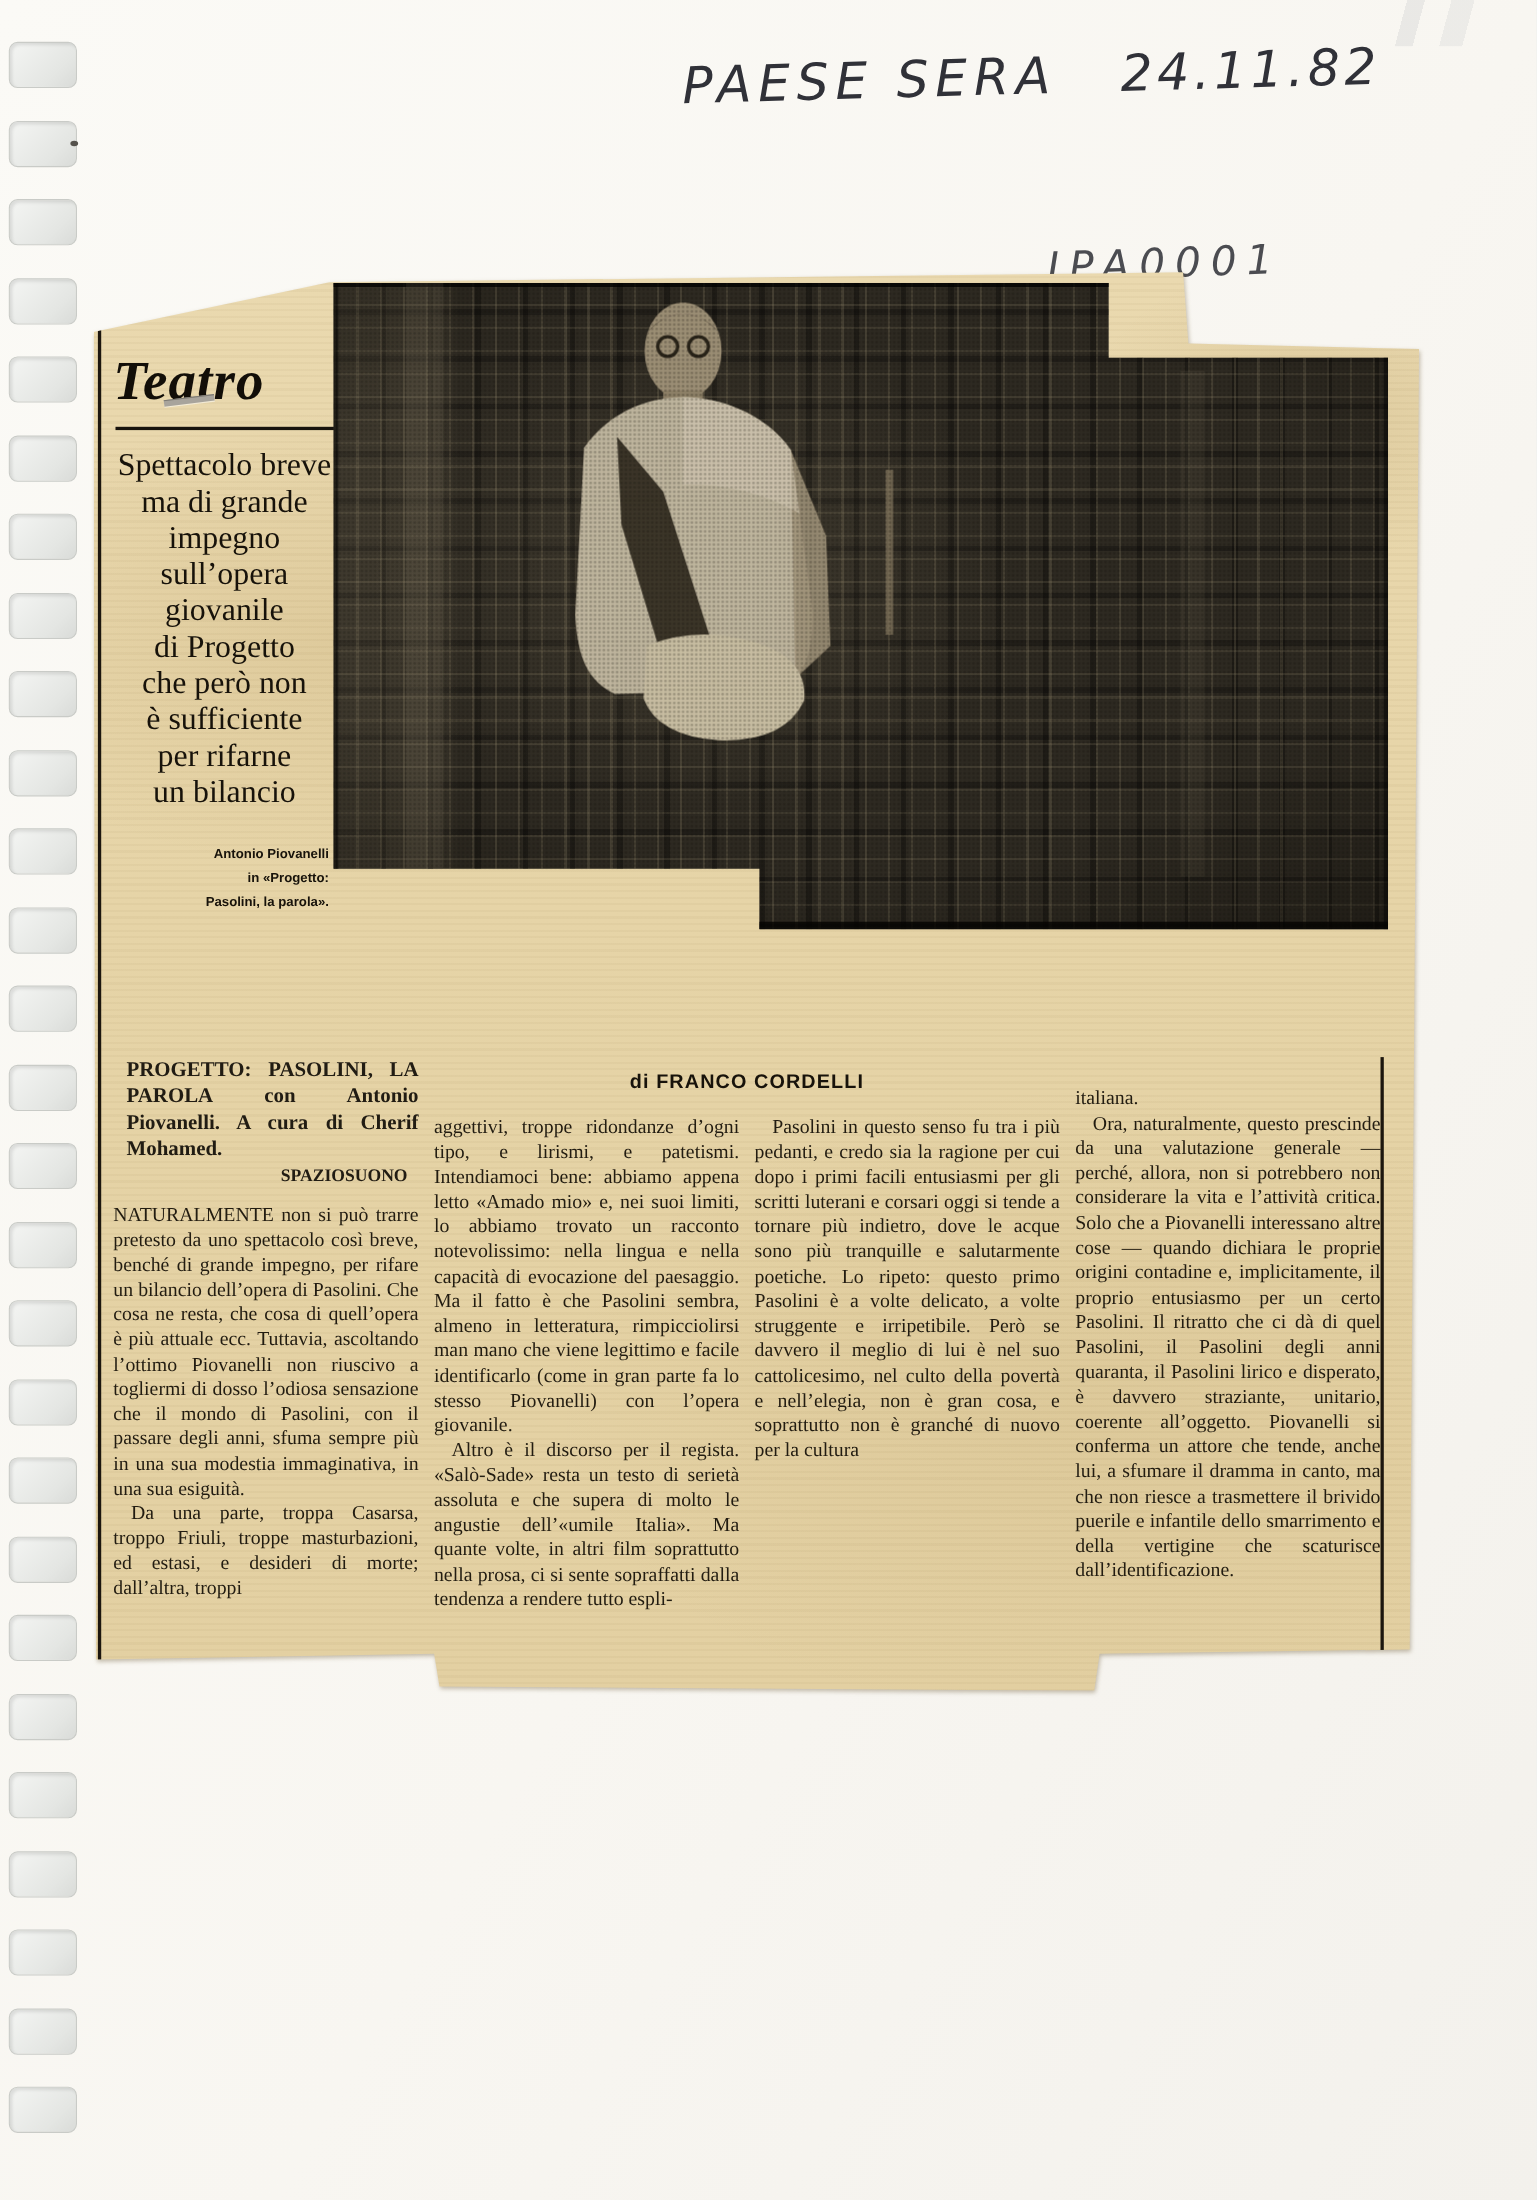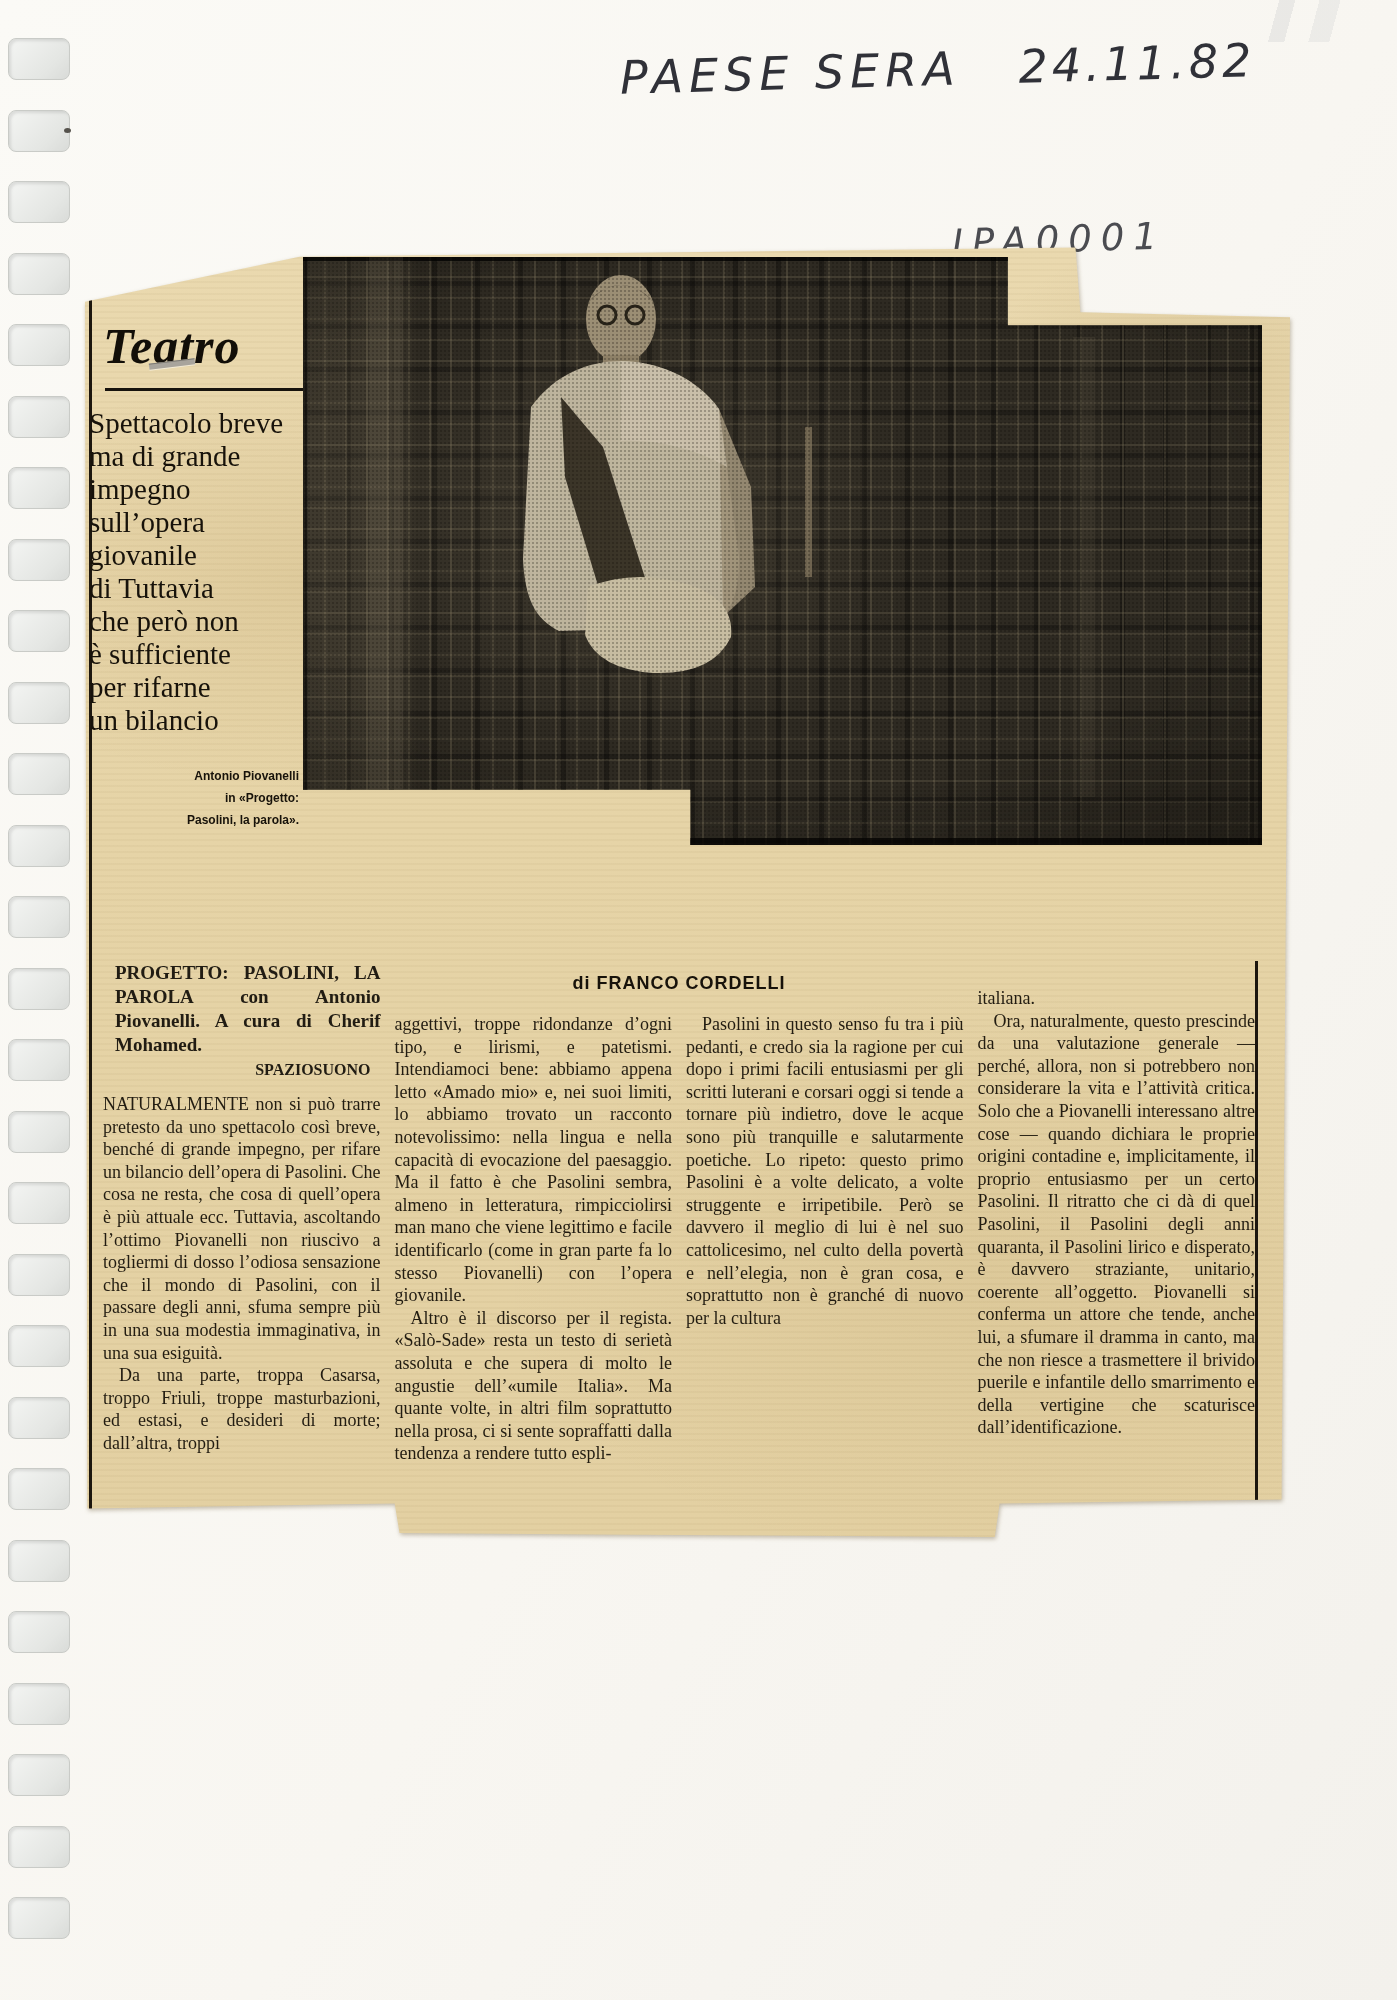--- a/index.html
+++ b/index.html
@@ -35,21 +35,21 @@
         clip-path:polygon(0% 4.4%,17.8% 0.9%,82.2% 0.2%,82.6% 5.2%,100% 5.6%,
                   99.3% 97.1%,75.9% 97.4%,75.5% 100%,26.1% 99.7%,25.7% 97.4%,0.2% 97.8%);}
   .rule-v{position:absolute;width:3px;background:#1c160e;}
   .rule-left{left:4px;top:52px;height:1212px;}
   .rule-right{left:1170px;top:716px;height:552px;}
   .section-title{position:absolute;left:18px;top:72px;font-size:50px;font-weight:bold;
         font-style:italic;letter-spacing:1px;color:#120e08;}
   .section-rule{position:absolute;left:20px;top:143px;width:286px;height:3px;background:#17130d;}
   .staple{position:absolute;left:64px;top:116px;width:46px;height:5px;background:#a8a49c;
         border-top:1px solid #7d7a73;transform:rotate(-7deg);box-shadow:0 1px 0 rgba(255,255,255,.5);}
-  .deck{position:absolute;left:4px;top:162px;width:210px;text-align:left;color:#17120a;}
+  .deck{position:absolute;left:14px;top:162px;width:210px;text-align:center;color:#17120a;}
   .deck-line{font-size:29px;line-height:33px;white-space:nowrap;}
   .photo-caption{position:absolute;left:4px;top:520px;width:210px;text-align:right;
         font-family:"Liberation Sans",sans-serif;font-weight:bold;font-size:12px;
         line-height:22px;color:#17120a;}
   
   .photo{position:absolute;left:218px;top:12px;width:959px;height:588px;
         background-color:#2e2a22;
         background-image:
           radial-gradient(420px 320px at 34% 45%,rgba(190,175,140,.14),transparent 70%),
           linear-gradient(90deg,rgba(185,170,135,.12) 0 9%,transparent 12% 100%),
@@ -136,21 +136,21 @@
       <div class="section-title">Teatro</div>
       <div class="section-rule"></div>
       <div class="staple"></div>
 
       <div class="deck">
           <div class="deck-line">Spettacolo breve</div>
           <div class="deck-line">ma di grande</div>
           <div class="deck-line">impegno</div>
           <div class="deck-line">sull’opera</div>
           <div class="deck-line">giovanile</div>
-          <div class="deck-line">di Tuttavia</div>
+          <div class="deck-line">di Progetto</div>
           <div class="deck-line">che però non</div>
           <div class="deck-line">è sufficiente</div>
           <div class="deck-line">per rifarne</div>
           <div class="deck-line">un bilancio</div>
         </div>
 
       <div class="photo-caption">
           <div class="caption-line">Antonio Piovanelli</div>
           <div class="caption-line">in «Progetto:</div>
           <div class="caption-line">Pasolini, la parola».</div>

